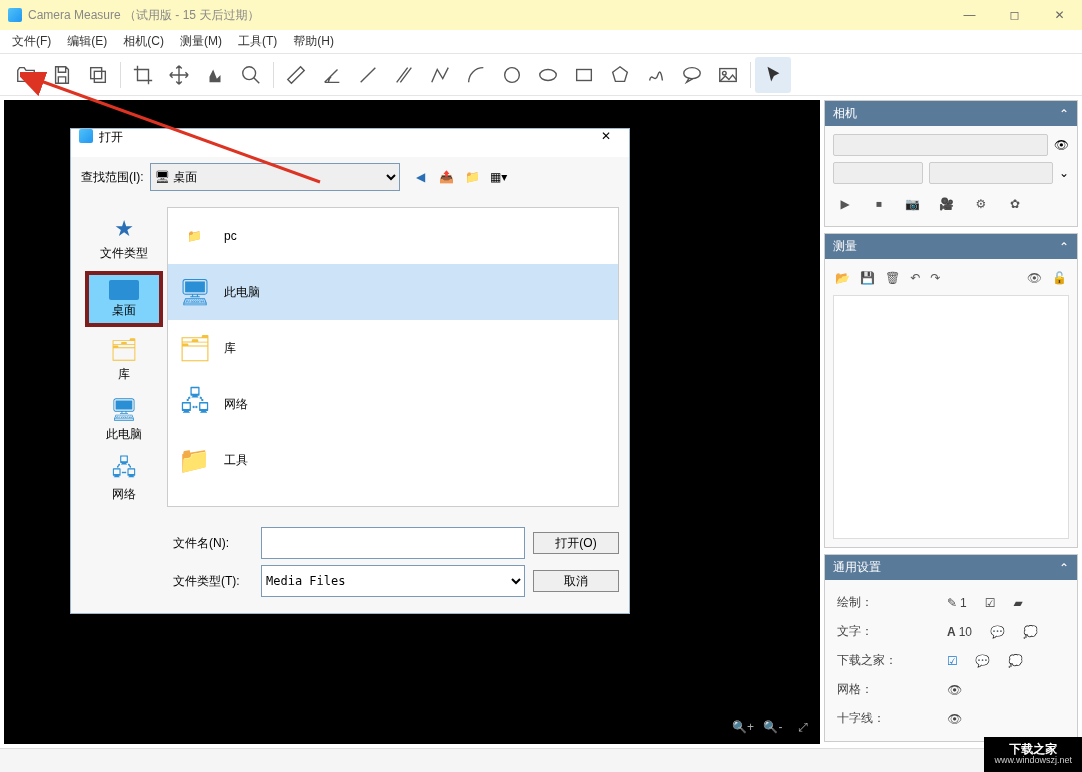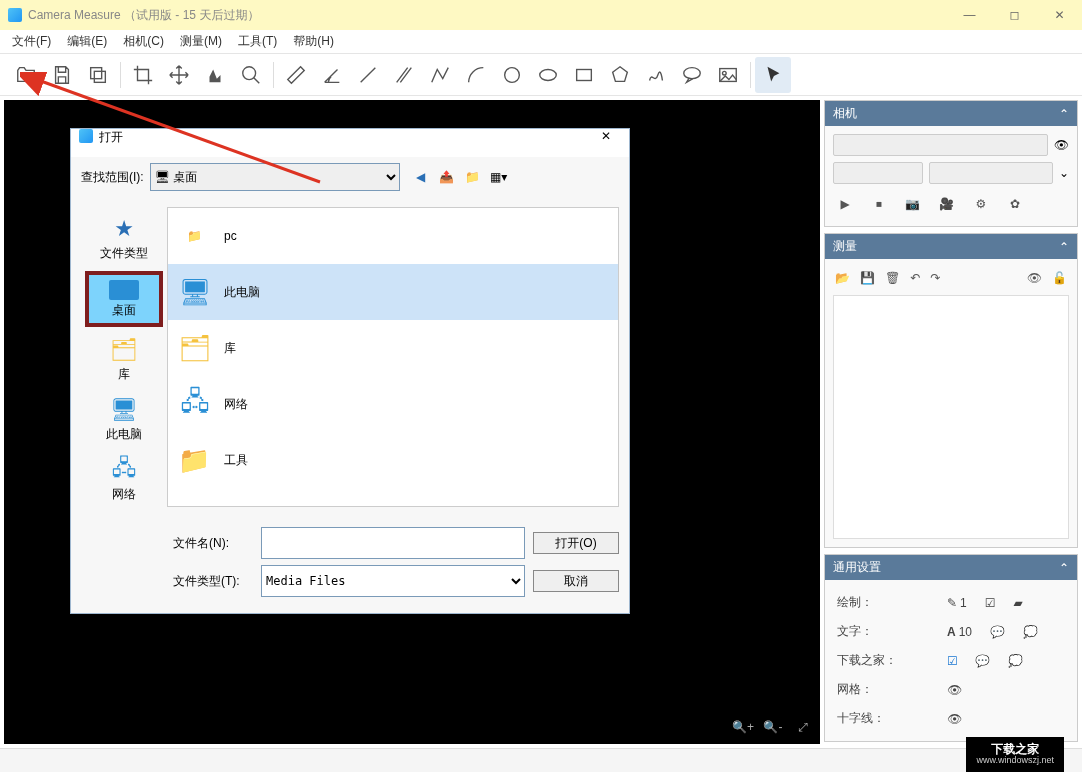--- a/index.html
+++ b/index.html
@@ -57,21 +57,21 @@
 .fitem{display:flex;align-items:center;gap:10px;padding:4px 8px;height:56px}
 .fitem.sel{background:#cde3f8}
 .fitem .ficon{width:38px;height:38px;display:flex;align-items:center;justify-content:center}
 .dlg-bottom{margin-top:20px}
 .dlg-brow{display:flex;align-items:center;gap:8px;margin-bottom:6px;padding-left:92px}
 .dlg-brow .blbl{width:80px}
 .dlg-brow .binput{flex:1;height:32px;border:1px solid #7a9ab8;background:#fff;font-family:monospace;}
 .dlg-brow .bbtn{width:86px;height:22px;border:1px solid #888;background:#efefef;text-align:center;line-height:20px}
 
 .arrow{position:absolute;left:20px;top:72px;pointer-events:none}
-.watermark{position:absolute;right:18px;bottom:0;background:#000;color:#fff;padding:6px 10px;font-weight:bold;font-size:16px;text-align:center;line-height:1.1}
+.watermark{position:absolute;right:0;bottom:0;background:#000;color:#fff;padding:6px 10px;font-weight:bold;font-size:16px;text-align:center;line-height:1.1}
 .watermark .sub{font-size:9px;font-weight:normal;color:#ccc}
 </style>
 </head>
 <body>
 
 <div class="titlebar">
   <div class="logo"></div>
   <span>Camera Measure （试用版 - 15 天后过期）</span>
   <div class="spacer"></div>
   <div class="wbtn">—</div>

